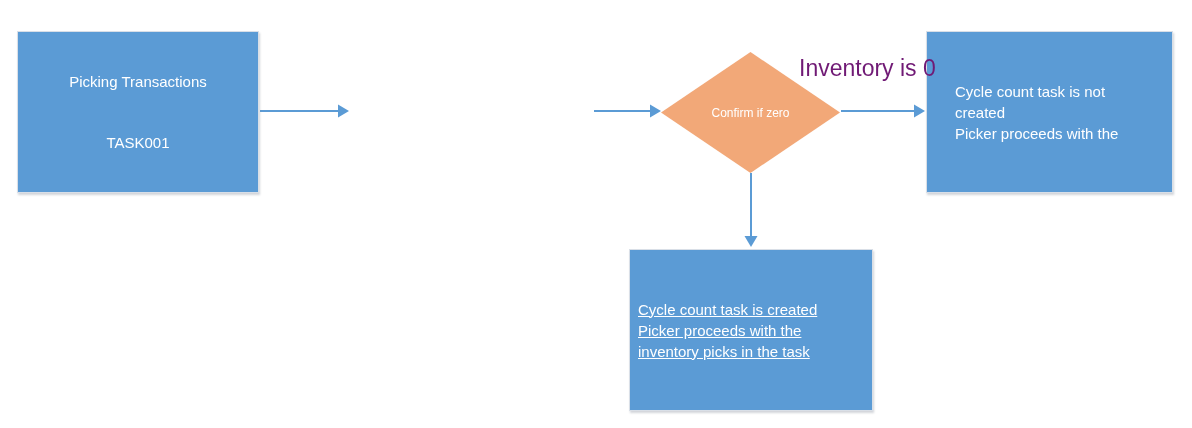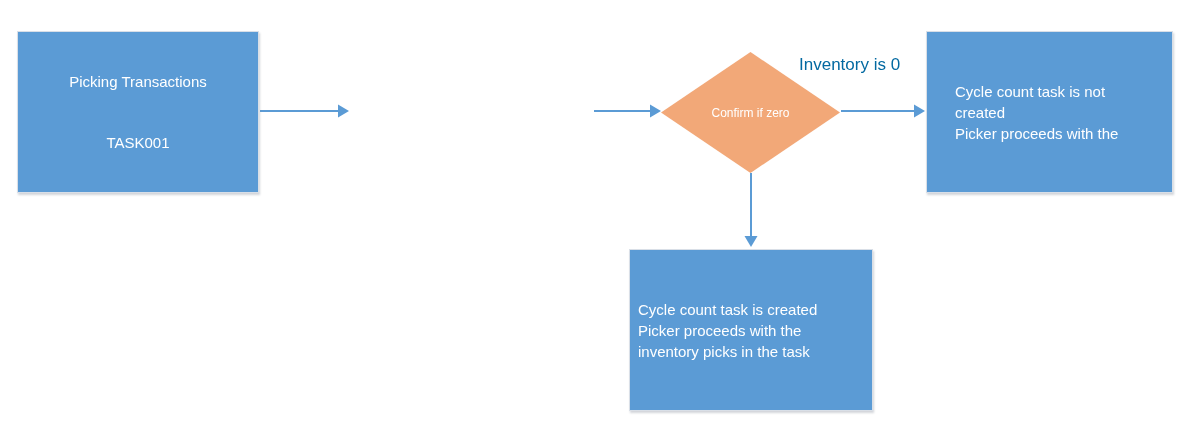--- a/index.html
+++ b/index.html
@@ -43,24 +43,25 @@
     display: flex;
     align-items: center;
     justify-content: center;
     color: #ffffff;
     font-size: 12px;
     z-index: 2;
     filter: drop-shadow(1px 2px 1px rgba(125,135,148,0.25));
   }
   .edge-label {
     position: absolute;
-    color: #0369a1;
-    font-size: 17px;
+    color: #701a75;
+    font-size: 23px;
     white-space: nowrap;
     z-index: 3;
+    text-align: center;
   }
   .label-inventory-zero { left: 799px; top: 55px; width: 122px; }
   .label-picker-finds  { left: 654px; top: 203px; width: 182px; }
 </style>
 </head>
 <body>
 
 <div class="canvas">
 
   <svg class="edges-svg" viewBox="0 0 1192 428" xmlns="http://www.w3.org/2000/svg">
@@ -97,19 +98,19 @@
   </div>
 
   <div class="edge-label label-inventory-zero">Inventory is 0</div>
 
 
   <div class="flow-box lefted" style="left:926px; top:31px; width:247px; height:162px;padding-left:28px;">
     <div>Cycle count task is not created</div>
     <div>Picker proceeds with the</div>
   </div>
 
-  <div class="flow-box lefted" style="left:629px; top:249px; width:244px; height:162px;">
+  <div class="flow-box lefted" style="left:629px; top:249px; width:244px; height:162px;text-decoration:underline;">
     <div>Cycle count task is created</div>
     <div>Picker proceeds with the</div>
     <div>inventory picks in the task</div>
   </div>
 
 </div>
 
 </body></html>

